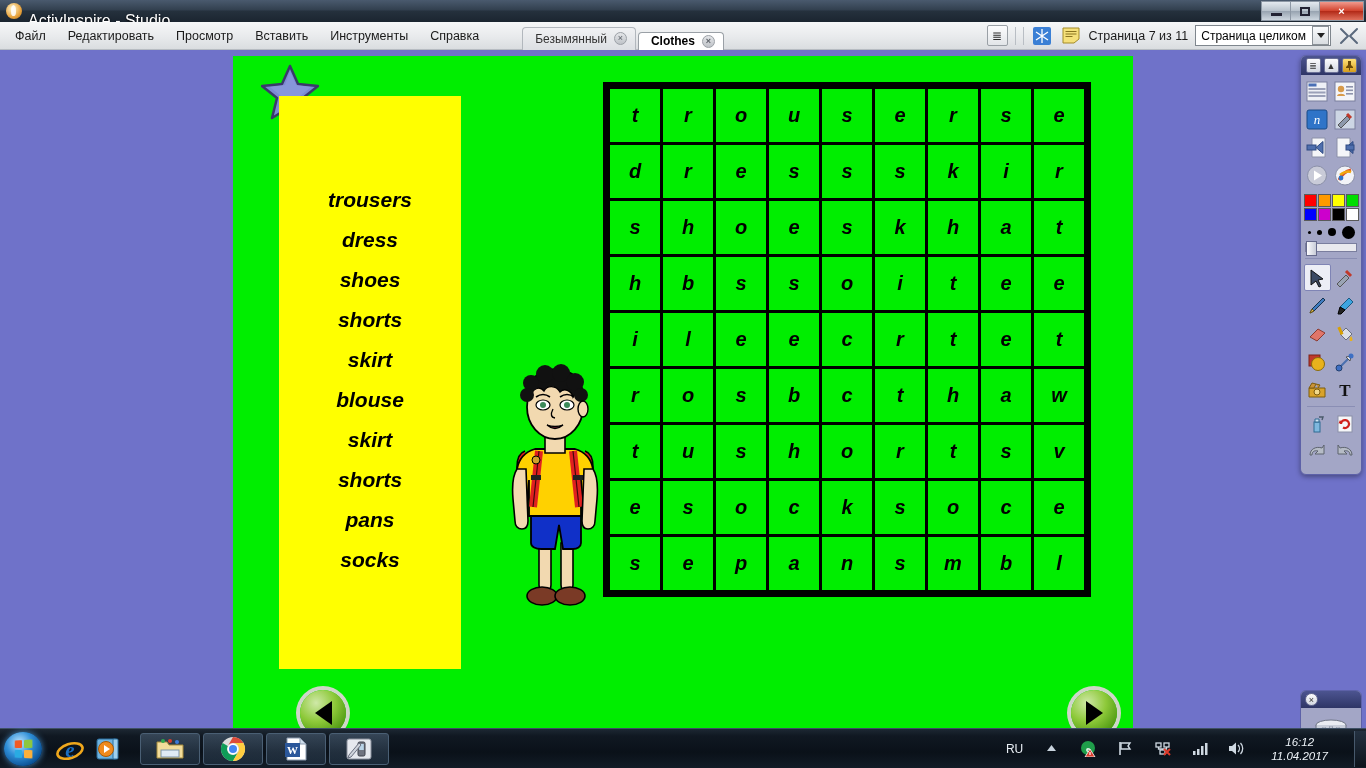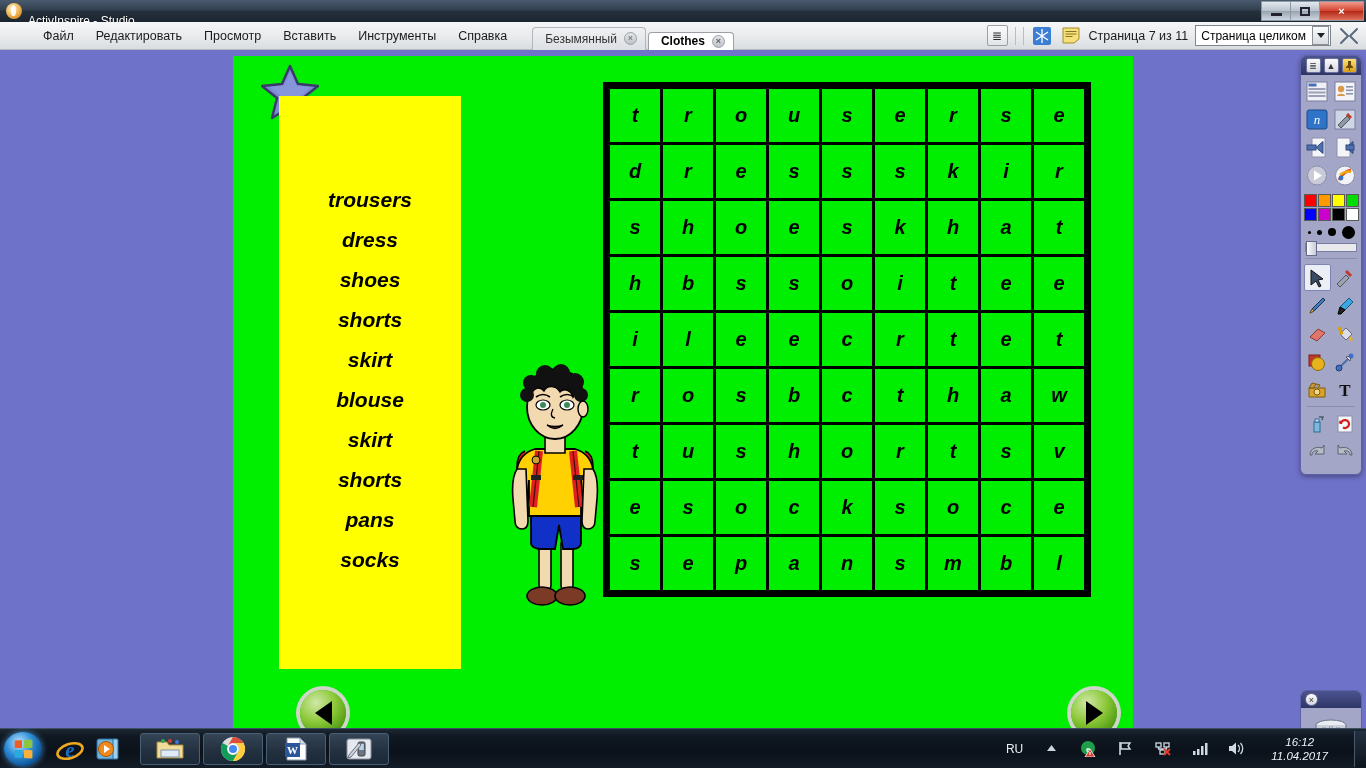--- a/index.html
+++ b/index.html
@@ -19,21 +19,21 @@
   #titlebar .app-ico {
     width: 16px; height: 16px; margin-left: 6px; margin-right: 6px;
     border-radius: 50%;
     background: radial-gradient(circle at 40% 35%, #fff8d0, #e8a33d 60%, #b5721a);
     position: relative; flex: none;
   }
   #titlebar .app-ico::after {
     content: ""; position: absolute; left: 5px; top: 2px; width: 5px; height: 11px;
     background: #fff; border-radius: 50% 50% 40% 40%; opacity: .85;
   }
-  #title-text { color: #fff; font-size: 12px; text-shadow: 0 1px 2px #000; margin-top: 20px; }
+  #title-text { color: #fff; font-size: 16px; text-shadow: 0 1px 2px #000; margin-top: 20px; }
   #wincontrols { margin-left: auto; display: flex; height: 20px; align-items: stretch; }
   #wincontrols > div {
     width: 29px; border: 1px solid #8d98a5; border-right: none;
     display: flex; align-items: center; justify-content: center;
     color: #fff; font-size: 11px;
     background: linear-gradient(to bottom,#e3e9ef,#b9c3cd 48%,#98a4b1 52%,#cdd6df);
     color: #223; font-weight: bold;
   }
   #wincontrols > div.close {
     width: 45px; margin-right: 2px; border-right: 1px solid #8d98a5;
@@ -41,29 +41,29 @@
     color: #fff;
   }
   .min-glyph { display:block; width:11px; height:3px; background:#223; margin-top:6px; }
   .max-glyph { display:block; width:10px; height:9px; border:2px solid #223; }
 
   
   #menubar {
     position: absolute; left: 0; top: 22px; width: 1366px; height: 28px;
     background: linear-gradient(to bottom, #f6f7f8 0%, #e8eaec 55%, #dadde0 100%);
     border-bottom: 1px solid #b7bcc2;
-    display: flex; align-items: center; padding-left: 28px;
+    display: flex; align-items: center;
   }
   .menu-item {
     font-size: 12.5px; color: #1a1a1a; padding: 3px 11px; white-space: nowrap;
   }
   .menu-item:first-child { margin-left: 4px; }
 
   
-  #tabs { display: flex; align-items: flex-end; height: 28px; margin-left: 14px; }
+  #tabs { display: flex; align-items: flex-end; height: 28px; margin-left: 32px; }
   .tab {
     height: 23px; display: flex; align-items: center; gap: 7px;
     padding: 0 8px 0 12px; font-size: 12px;
     border: 1px solid #b2b7bd; border-bottom: none;
     border-radius: 4px 4px 0 0; margin-right: 2px;
     background: linear-gradient(to bottom,#f0f1f3,#dcdfe3);
     color: #333;
   }
   .tab.active {
     background: #fff; font-weight: bold; color: #000; height: 18px;

